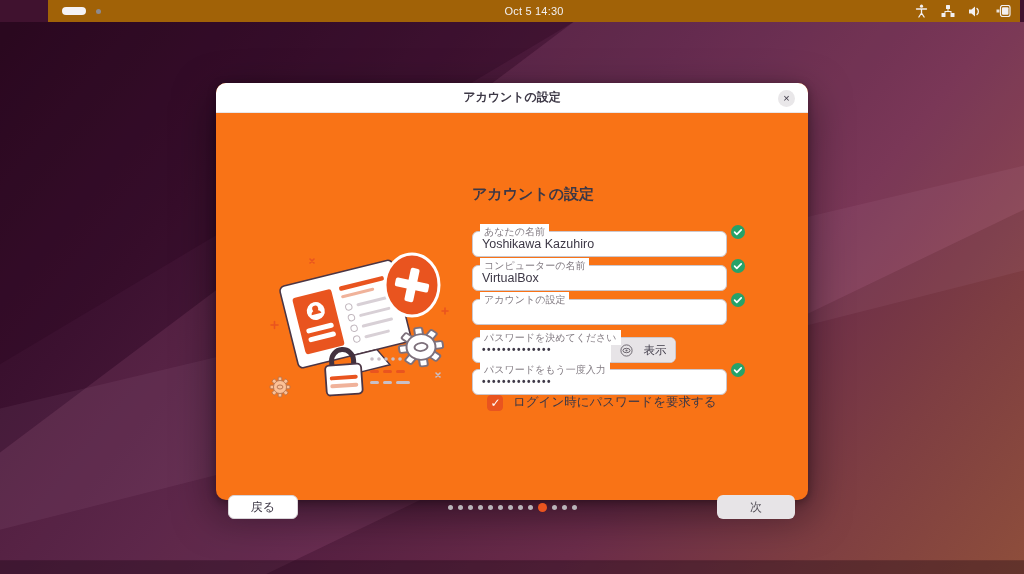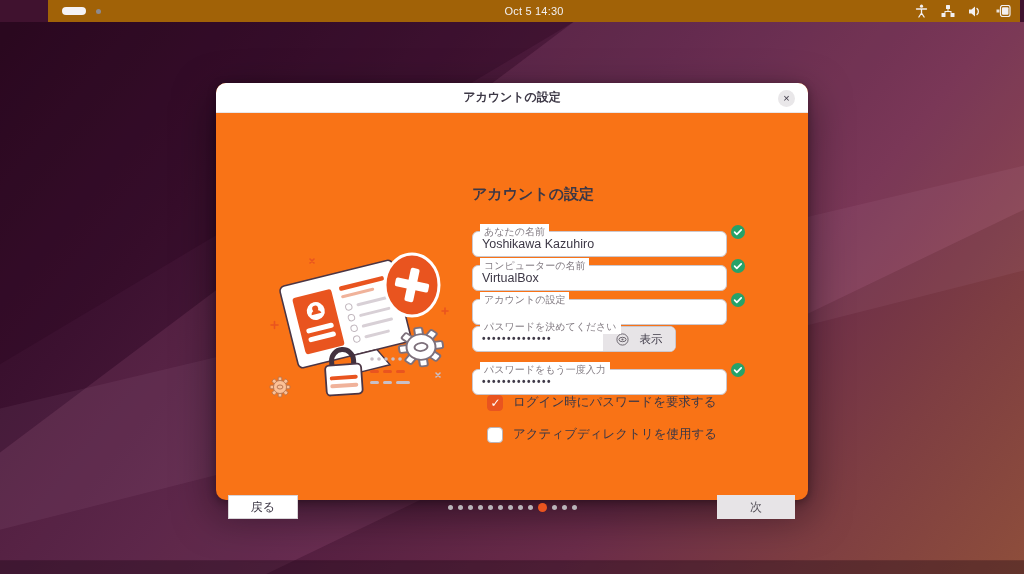--- a/index.html
+++ b/index.html
@@ -47,36 +47,36 @@
   
   .frow { position:absolute; left:256px; width:255px; }
   .fbox { position:relative; height:26px; background:#fff; border:1px solid #ccc7cc; border-radius:6px;margin-top:12px; }
   .flabel { position:absolute; top:-8px; left:7px; background:#fff; padding:0 4px; font-size:10px;
     color:#827b82; line-height:15px; white-space:nowrap; z-index:2; }
   .fvalue { position:absolute; left:9px; right:6px; top:0; height:24px; line-height:24px; font-size:12.5px;
     color:#3d3846; border:none; background:transparent; outline:none; width:calc(100% - 15px); }
   .fvalue.dots { font-size:10px; font-weight:700; letter-spacing:1.5px; }
   .combo { width:204px; display:flex; padding:0; }
   .combo .white-part { flex:1; position:relative; }
-  .reveal-btn { width:72px; background:#e7e4e7; border:none; border-radius:0 5px 5px 0;
+  .reveal-btn { width:64px; background:#e7e4e7; border:none; border-radius:0 5px 5px 0;
     display:flex; align-items:center; justify-content:center; gap:11px; font-size:11.5px; color:#3d3846;
     cursor:pointer; font-family:inherit; }
   .badge { position:absolute; left:259px; top:6px; width:14px; height:14px; }
 
   
   .cbrow { position:absolute; left:271px; display:flex; align-items:center; gap:10px; cursor:pointer;text-align:center; }
   .cbox { width:16px; height:16px; border-radius:4px; border:1px solid #bab4ba; background:#fff;
     position:relative; flex:0 0 16px; }
   .cbox.on { background:#e9541f; border-color:#e9541f; }
   .cbox.on::after { content:"✓"; position:absolute; left:2.5px; top:0.5px; color:#fff; font-size:12px;
     font-weight:700; }
   .cblabel { font-size:12.5px; color:#3d3846; }
 
   
-  .btn { position:absolute; top:382px; height:24px; font-size:12px; border-radius:0; cursor:pointer;
+  .btn { position:absolute; top:382px; height:24px; font-size:12px; border-radius:6px; cursor:pointer;
     font-family:inherit; }
   .btn-back { left:12px; width:70px; background:#fff; border:1px solid #d8d4d8; color:#3d3846; }
   .btn-next { left:501px; width:78px; background:#e7e4e7; border:none; color:#57535b; }
   .dots-row { position:absolute; top:389px; left:0; width:100%; height:10px; display:flex;
     align-items:center; justify-content:center; gap:5px; }
   .dot { width:5px; height:5px; border-radius:50%; background:#b9b4b9; }
   .dot.active { width:9px; height:9px; background:#e9541f; }
 
   .illus { position:absolute; left:50px; top:122px; }
 </style>
@@ -258,21 +258,21 @@
     <div class="frow" style="top:174px">
       <div class="fbox">
         <span class="flabel">アカウントの設定</span>
       </div>
       <svg class="badge" viewBox="0 0 14 14">
           <circle cx="7" cy="7" r="7" fill="#26a269"></circle>
           <path d="M3.6 7.2 l2.2 2.2 4.4-4.6" stroke="#fff" stroke-width="1.7" fill="none" stroke-linecap="round" stroke-linejoin="round"></path>
         </svg>
     </div>
 
-    <div class="frow" style="top:201px">
+    <div class="frow" style="top:212px">
       <div class="fbox combo">
         <span class="flabel">パスワードを決めてください</span>
         <span class="white-part">
           <input class="fvalue dots" type="text" value="••••••••••••••" style="">
         </span>
         <button class="reveal-btn">
           <svg width="13" height="13" viewBox="0 0 13 13">
               <circle cx="6.5" cy="6.5" r="5.6" fill="none" stroke="#6e6870" stroke-width="1"></circle>
               <ellipse cx="6.5" cy="6.5" rx="3.6" ry="2.2" fill="none" stroke="#6e6870" stroke-width="1"></ellipse>
               <circle cx="6.5" cy="6.5" r="1.1" fill="#6e6870"></circle>
@@ -290,24 +290,20 @@
       <svg class="badge" viewBox="0 0 14 14">
           <circle cx="7" cy="7" r="7" fill="#26a269"></circle>
           <path d="M3.6 7.2 l2.2 2.2 4.4-4.6" stroke="#fff" stroke-width="1.7" fill="none" stroke-linecap="round" stroke-linejoin="round"></path>
         </svg>
     </div>
 
     <div class="cbrow" style="top:281px">
       <span class="cbox on"></span>
       <span class="cblabel">ログイン時にパスワードを要求する</span>
     </div>
-    <div class="cbrow" style="top:313px">
-      <span class="cbox"></span>
-      <span class="cblabel">アクティブディレクトリを使用する</span>
-    </div>
 
     <button class="btn btn-back">戻る</button>
     <div class="dots-row">
         <span class="dot"></span>
         <span class="dot"></span>
         <span class="dot"></span>
         <span class="dot"></span>
         <span class="dot"></span>
         <span class="dot"></span>
         <span class="dot"></span>

